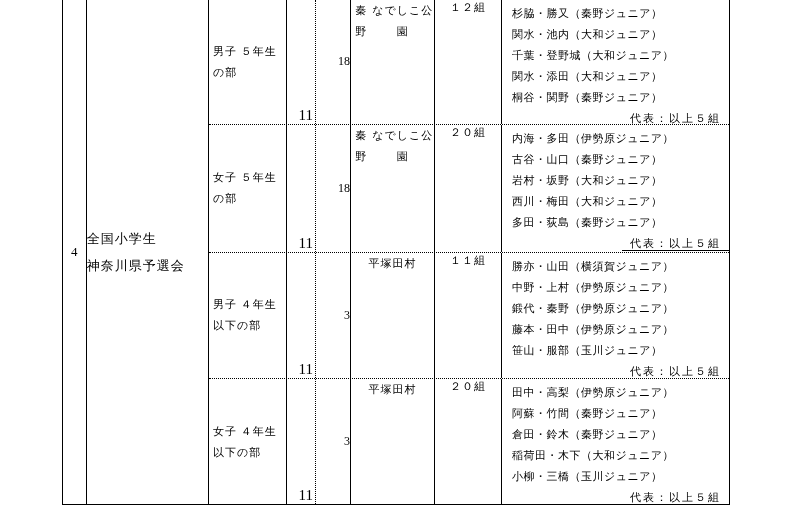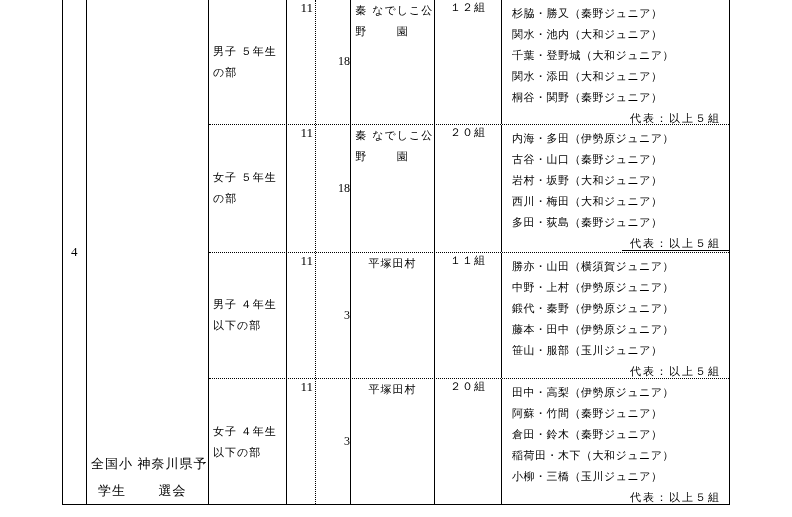--- a/index.html
+++ b/index.html
@@ -15,39 +15,39 @@
     border-bottom:1px solid #000;
     background:#fff;
   }
   .col-num {
     width:24px; border-right:1px solid #000;
     display:flex; align-items:center; justify-content:center;
     font-size:13px;
   }
   .col-event {
     width:124px; border-right:1px solid #000;
-    display:flex; flex-direction:row; align-items:flex-end; justify-content:center;
+    display:flex; flex-direction:column; align-items:flex-start; justify-content:center;
     font-size:13px; line-height:27px; letter-spacing:1px; text-align:center;
   }
   .col-blocks { flex:1; display:flex; flex-direction:column; }
 
   .block { display:flex; border-bottom:1px dotted #000; overflow:hidden; }
   .block:last-child { border-bottom:none; }
   .b1 { height:125px; } .b2 { height:128px; } .b3 { height:127px; } .b4 { height:125px; }
 
   .cell { overflow:hidden; font-size:11px; }
   .cell-division {
     width:78px; border-right:1px solid #000;
     display:flex; flex-direction:column; justify-content:center;
     padding-left:4px; line-height:21px; letter-spacing:1px;
   }
   .cell-month {
     width:29px; border-right:1px dotted #000;
-    display:flex; align-items:flex-start; justify-content:flex-end;
-    padding-right:2px; font-size:13px;
+    display:flex; align-items:flex-end; justify-content:flex-end;
+    padding-right:2px; font-size:15px;
   }
   .cell-day {
     width:35px; border-right:1px solid #000;
     display:flex; align-items:center; justify-content:flex-end;
     padding-right:0; font-size:12px;
   }
   .cell-venue {
     width:84px; border-right:1px solid #000;
     display:flex; flex-direction:row; justify-content:center;
     text-align:center; line-height:21px; letter-spacing:1px;

